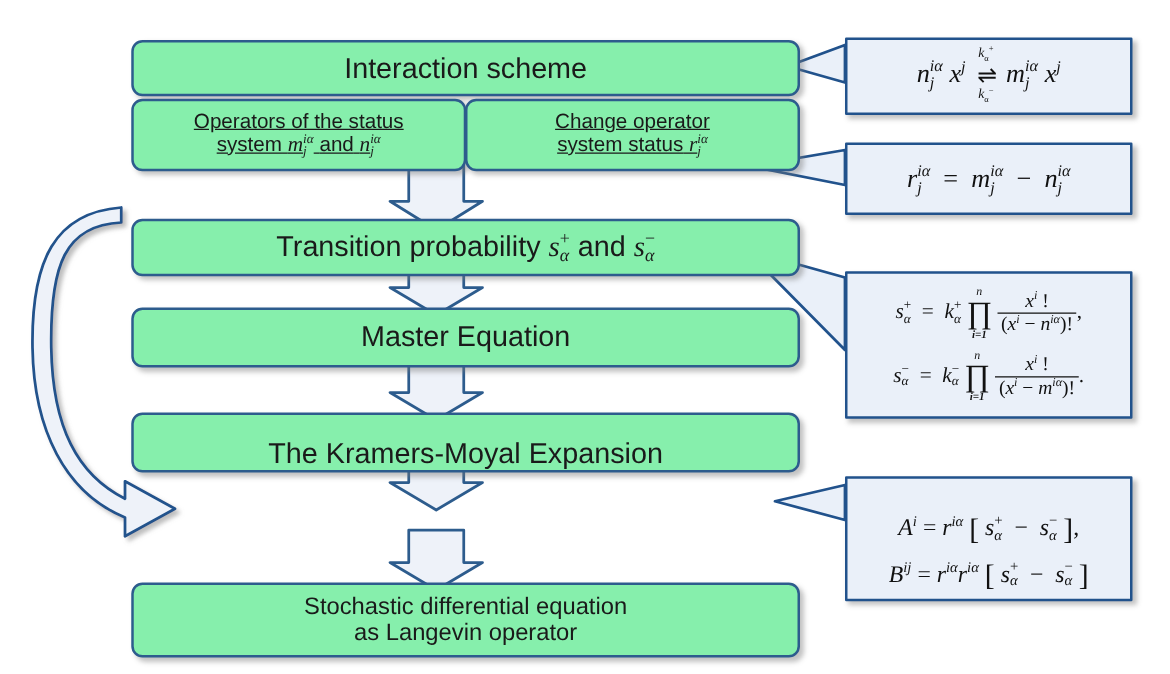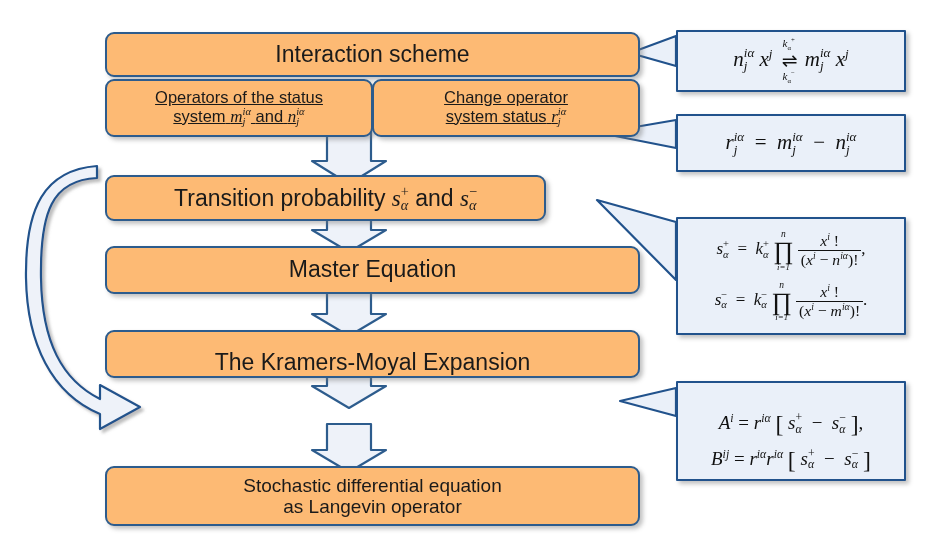--- a/index.html
+++ b/index.html
@@ -17,21 +17,21 @@
     position: relative;
     width: 936px;
     height: 539px;
     background: #ffffff;
   }
 
   
   .fbox {
     position: absolute;
     box-sizing: border-box;
-    background: #fdba74;
+    background: #86efac;
     border: 2px solid #2d5c8d;
     border-radius: 9px;
     box-shadow: 3px 3px 4px rgba(120,120,120,0.45);
     display: flex;
     align-items: center;
     justify-content: center;
     text-align: center;
     color: #1a1a1a;
     line-height: 1.12;
     z-index: 3;
@@ -81,21 +81,21 @@
 
   .prodsym {
     display: inline-block;
     vertical-align: middle;
     text-align: center;
     font-style: normal;
     line-height: 0.95;
   }
   .prodsym .pu { display:block; font-size: 0.56em; font-style: italic; }
   .prodsym .pm { display:block; font-size: 1.45em; }
-  .prodsym .pl { display:block; font-size: 0.52em; font-style: italic; }
+  .prodsym .pl { display:block; font-size: 0.52em; font-style: italic; font-weight: bold; }
 
   .harr {
     display: inline-block;
     vertical-align: middle;
     text-align: center;
     line-height: 1.0;
     margin: 0 4px;
     font-style: normal;
   }
   .harr .lab { display:block; font-size:0.52em; font-style: italic; }
@@ -209,21 +209,21 @@
   <div class="fbox small" style="left:372px; top:79px; width:268px; height:58px;justify-content:center;">
     <span class="txt">
       <span>Change operator</span><br>
       <span>
         <span>system status</span>
         <span class="mth" style="font-size:17px;">r<span class="sub2"><span class="s_top">iα</span><span class="s_bot">j</span></span></span>
       </span>
     </span>
   </div>
 
-  <div class="fbox big" style="left:105px; top:175px; width:441px; height:46px;">
+  <div class="fbox big" style="left:105px; top:175px; width:535px; height:46px;">
     <span class="txt">
       <span>Transition probability</span>
       <span class="mth" style="font-size:23px;">s<span class="sub2" style="vertical-align:-0.3em;"><span class="s_top rom">+</span><span class="s_bot">α</span></span></span>
       <span>and</span>
       <span class="mth" style="font-size:23px;">s<span class="sub2" style="vertical-align:-0.3em;"><span class="s_top rom">−</span><span class="s_bot">α</span></span></span>
     </span>
   </div>
 
   <div class="fbox big" style="left:105px; top:246px; width:535px; height:48px;">
     <span class="txt">Master Equation</span>

